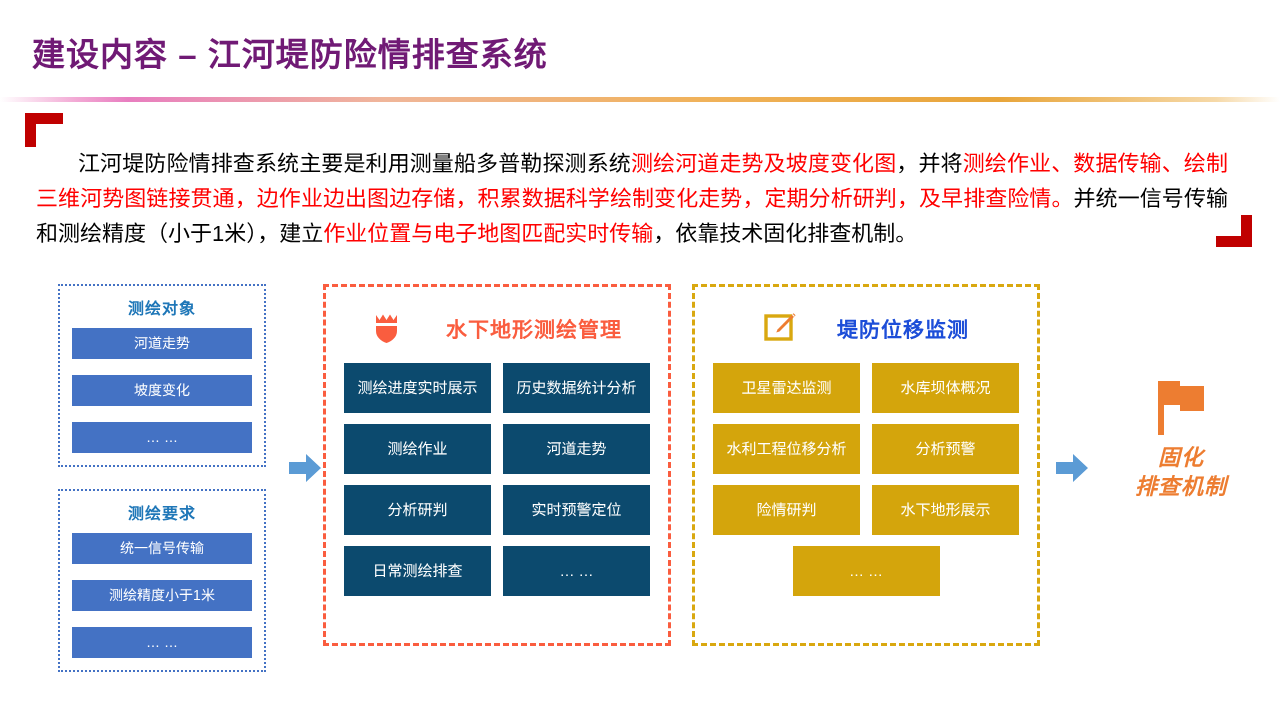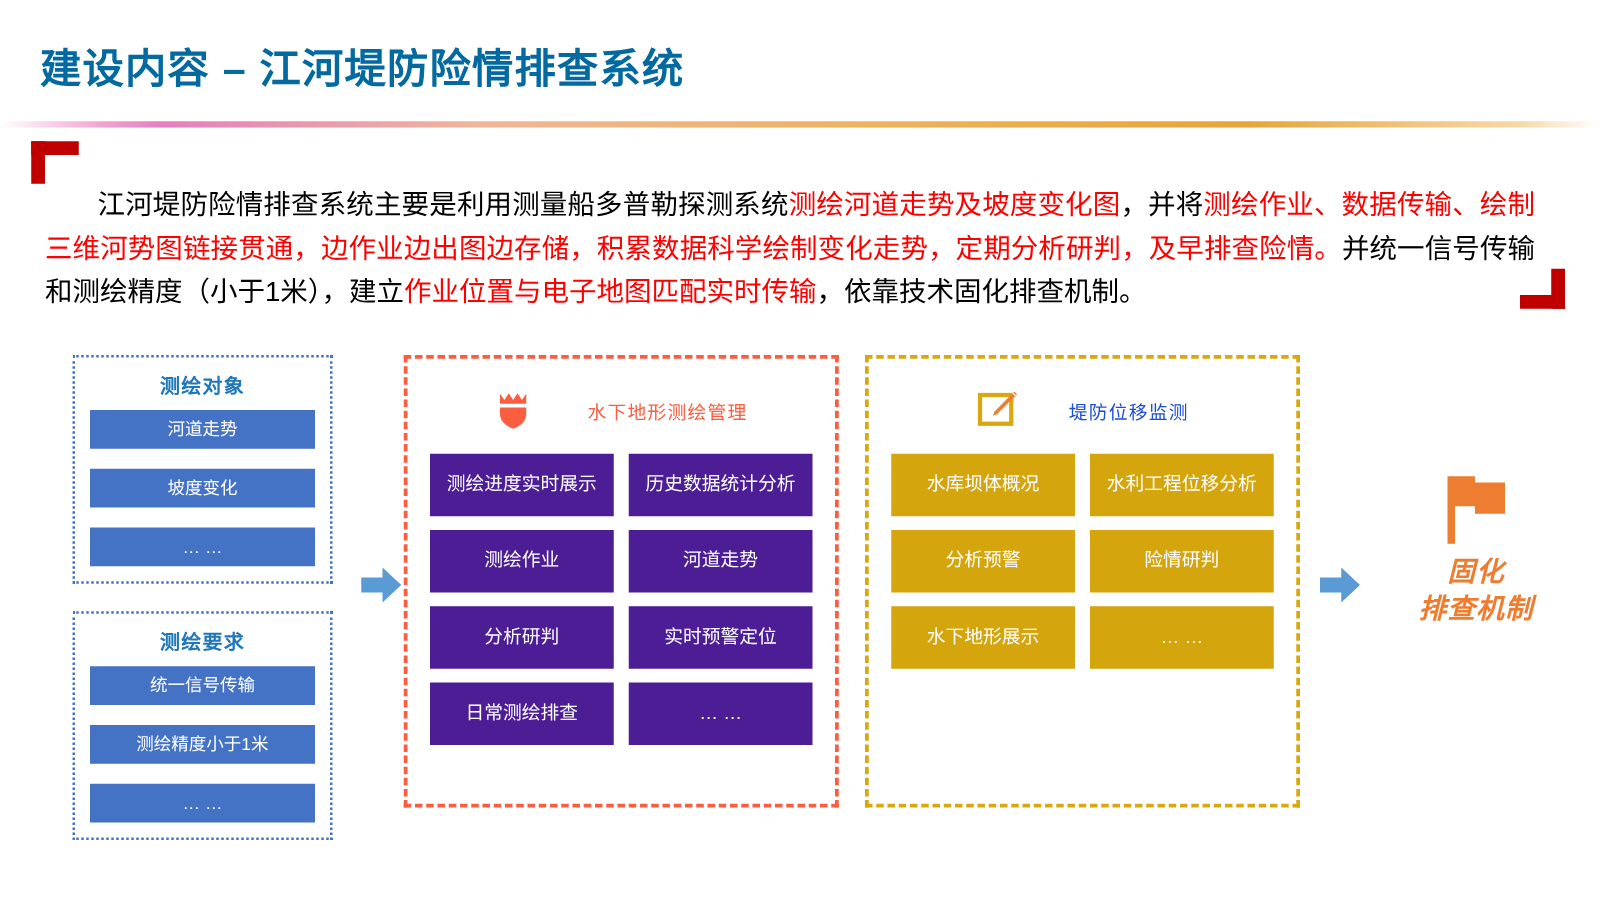--- a/index.html
+++ b/index.html
@@ -16,21 +16,21 @@
     position: relative;
   }
 
   
   #slide-title {
     position: absolute;
     left: 32px;
     top: 28px;
     font-size: 33px;
     font-weight: bold;
-    color: #0369a1;
+    color: #701a75;
     letter-spacing: 1px;
     white-space: nowrap;
   }
   #title-divider {
     position: absolute;
     left: 0;
     top: 97px;
     width: 1280px;
     height: 5px;
     background: linear-gradient(to right,
@@ -155,22 +155,22 @@
     border: 3px dashed #D9A810;
   }
   .panel-head {
     display: flex;
     align-items: center;
     justify-content: center;
     gap: 12px;
     height: 58px;
   }
   .panel-head-title {
-    font-size: 15px;
-    font-weight: normal;
+    font-size: 21px;
+    font-weight: bold;
     letter-spacing: 1px;
     margin-left: 28px;
   }
   #panel-orange .panel-head-title { color: #FA5D3F; }
   #panel-yellow .panel-head-title { color: #1d4ed8; }
   .panel-icon { width: 34px; height: 34px; flex: 0 0 auto; }
   .panel-icon svg { display: block; }
 
   .chip-grid {
     display: flex;
@@ -182,21 +182,21 @@
     flex: 0 0 calc(50% - 6px);
     height: 50px;
     line-height: 50px;
     text-align: center;
     font-size: 15px;
     color: #ffffff;
     box-sizing: border-box;
     overflow: hidden;
     white-space: nowrap;
   }
-  #panel-orange .chip { background: #4c1d95; }
+  #panel-orange .chip { background: #0c4a6e; }
   #panel-yellow .chip { background: #D4A50C; }
   .chip.centered-solo {
     flex: 0 0 calc(50% - 6px);
     margin-left: auto;
     margin-right: auto;
   }
 
   
   #outcome {
     position: absolute;
@@ -283,20 +283,21 @@
       <span class="panel-icon">
         <svg width="34" height="34" viewBox="0 0 34 34">
           <rect x="3" y="5" width="25" height="23" fill="none" stroke="#D9A810" stroke-width="3.4"></rect>
           <path d="M30.5 2.2 L32.6 4.3 L16.5 20.4 L13.3 21.6 L14.5 18.4 Z" fill="#ED7D31"></path>
           <path d="M29.3 3.4 L31.4 5.5" stroke="#ffffff" stroke-width="1.1"></path>
         </svg>
       </span>
       <span class="panel-head-title">堤防位移监测</span>
     </div>
     <div class="chip-grid">
+      <div class="chip">卫星雷达监测</div>
       <div class="chip">水库坝体概况</div>
       <div class="chip">水利工程位移分析</div>
       <div class="chip">分析预警</div>
       <div class="chip">险情研判</div>
       <div class="chip">水下地形展示</div>
       <div class="chip centered-solo">… …</div>
     </div>
   </div>
 
   <div class="arrow" id="arrow-right">

